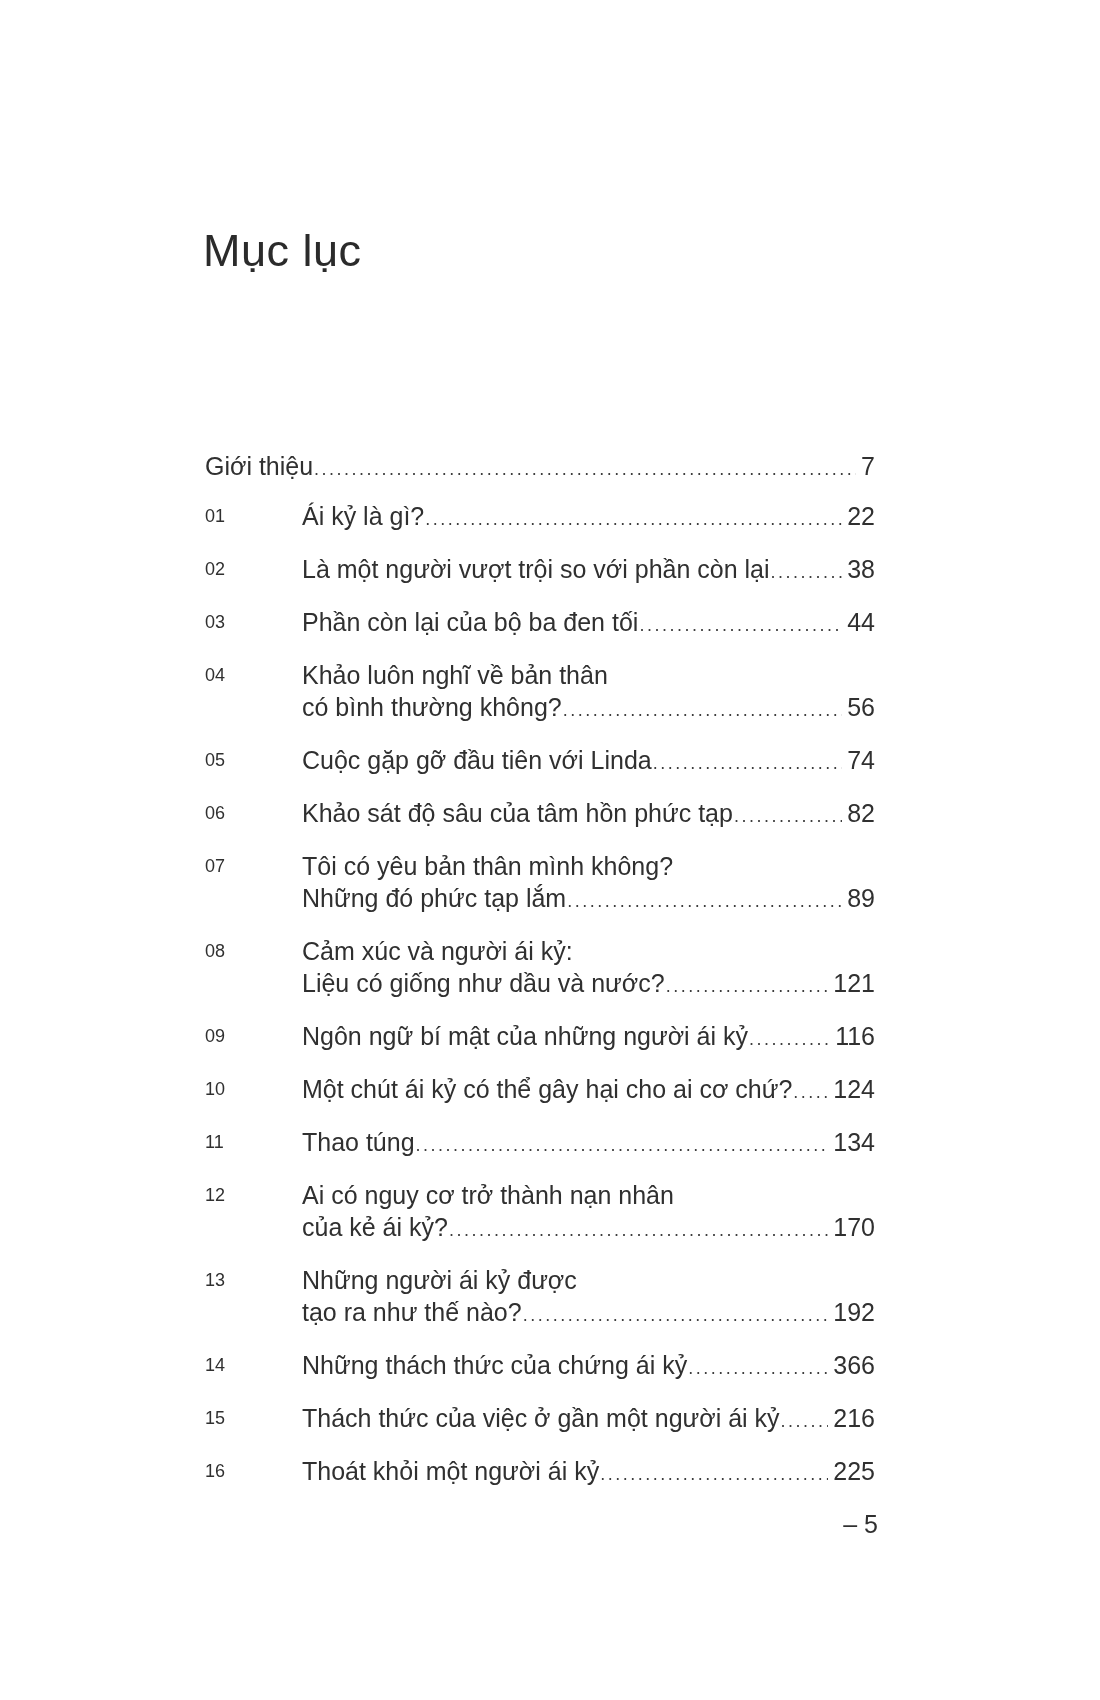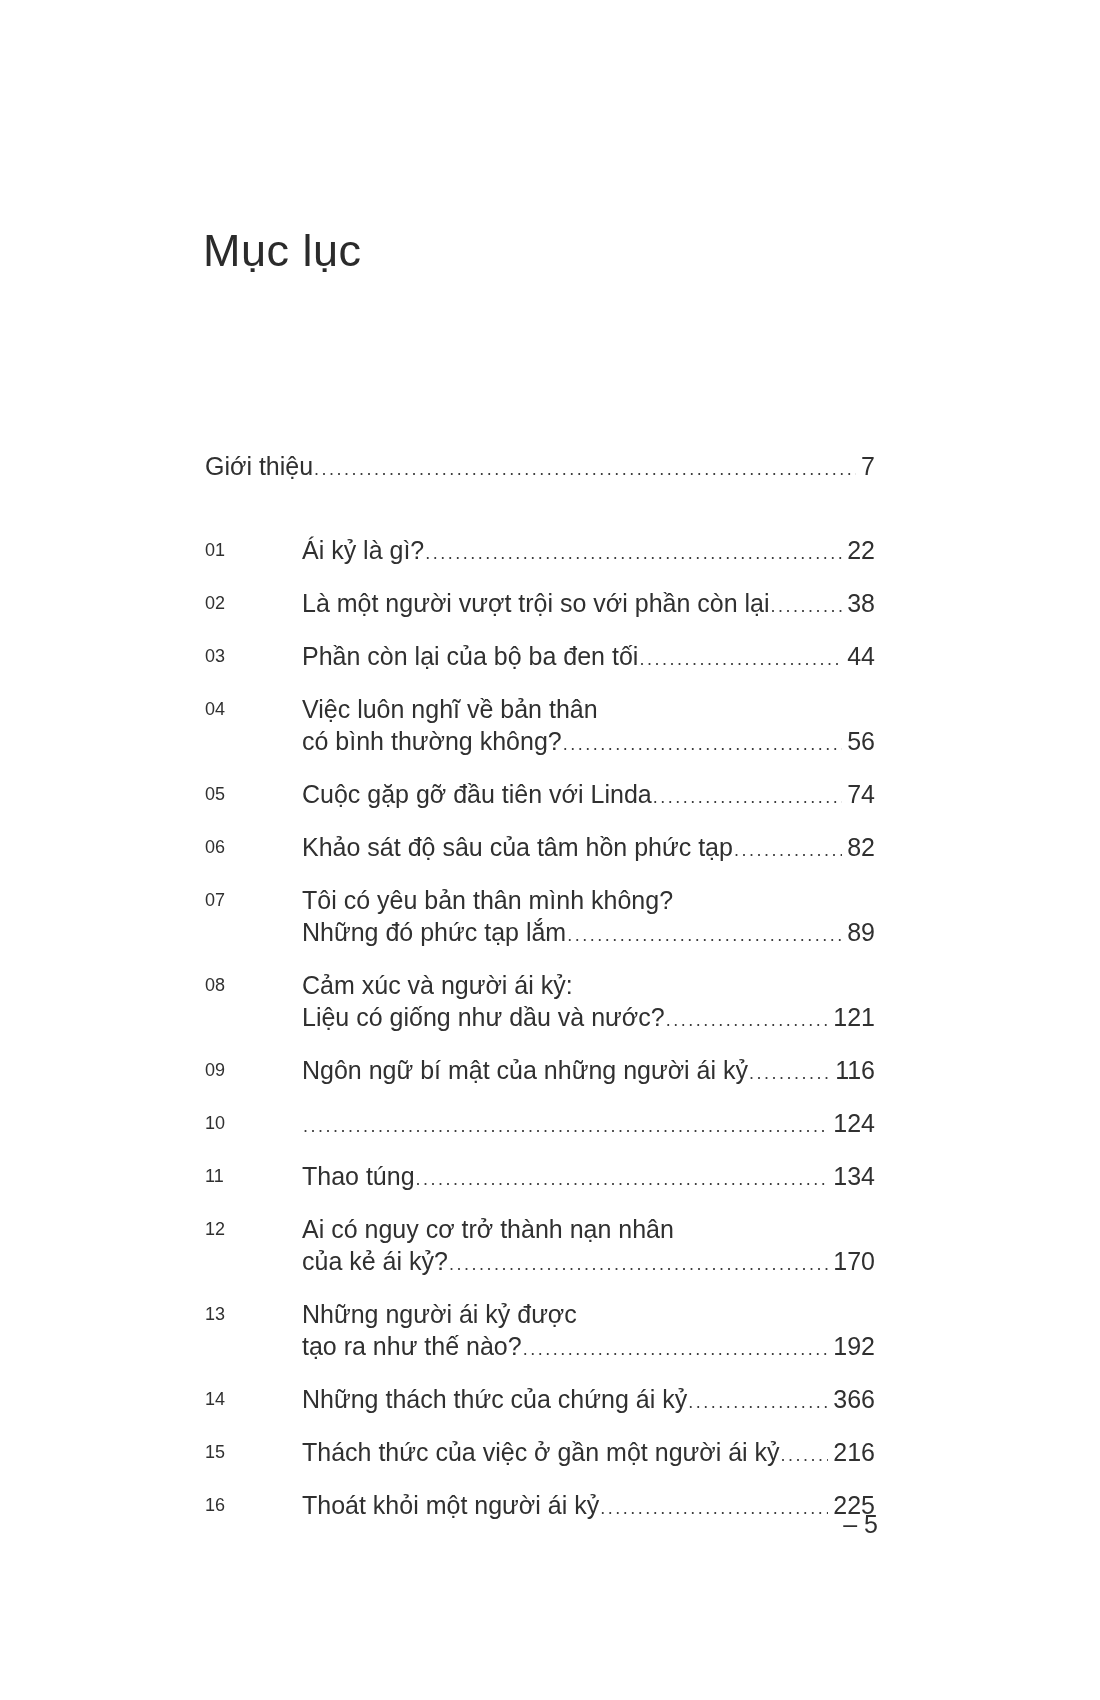--- a/index.html
+++ b/index.html
@@ -22,21 +22,21 @@
     color: #2b2b2b;
     line-height: 1.2;
   }
   .toc {
     position: absolute;
     left: 205px;
     top: 450px;
     width: 670px;
   }
   .row { display: flex; margin-bottom: 18px; }
-  .row.intro { margin-bottom: 49px; }
+  .row.intro { margin-bottom: 15px; }
   .num {
     flex: 0 0 97px;
     width: 97px;
     font-size: 18px;
     line-height: 32px;
     color: #303030;
   }
   .content { flex: 1 1 auto; min-width: 0; }
   .line {
     display: flex;
@@ -107,21 +107,21 @@
             <span class="text">Phần còn lại của bộ ba đen tối</span>
             <span class="dots">............................................................................................................................................................................................................................</span>
             <span class="pagenum">44</span>
           </div>
         </div>
       </div>
       <div class="row">
         <div class="num">04</div>
         <div class="content">
           <div class="line">
-            <span class="text">Việc luôn nghĩ về bản thân</span>
+            <span class="text">Khảo luôn nghĩ về bản thân</span>
           </div>
           <div class="line">
             <span class="text">có bình thường không?</span>
             <span class="dots">............................................................................................................................................................................................................................</span>
             <span class="pagenum">56</span>
           </div>
         </div>
       </div>
       <div class="row">
         <div class="num">05</div>
@@ -176,20 +176,21 @@
             <span class="text">Ngôn ngữ bí mật của những người ái kỷ</span>
             <span class="dots">............................................................................................................................................................................................................................</span>
             <span class="pagenum">116</span>
           </div>
         </div>
       </div>
       <div class="row">
         <div class="num">10</div>
         <div class="content">
           <div class="line">
+            <span class="text">Một chút ái kỷ có thể gây hại cho ai cơ chứ?</span>
             <span class="dots">............................................................................................................................................................................................................................</span>
             <span class="pagenum">124</span>
           </div>
         </div>
       </div>
       <div class="row">
         <div class="num">11</div>
         <div class="content">
           <div class="line">
             <span class="text">Thao túng</span>

